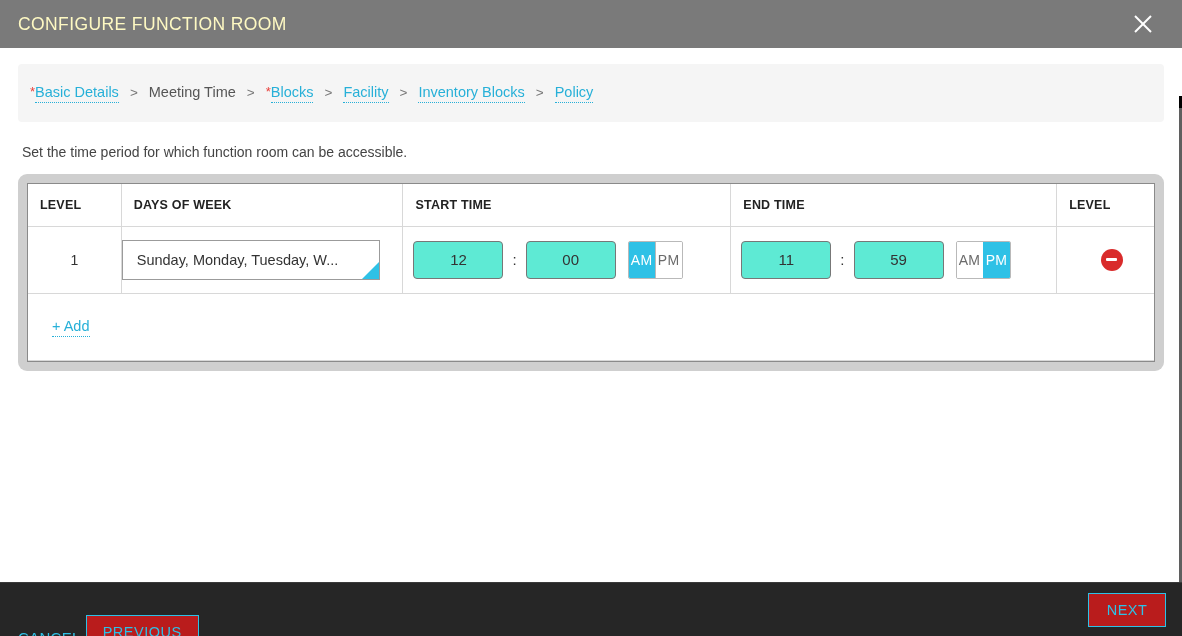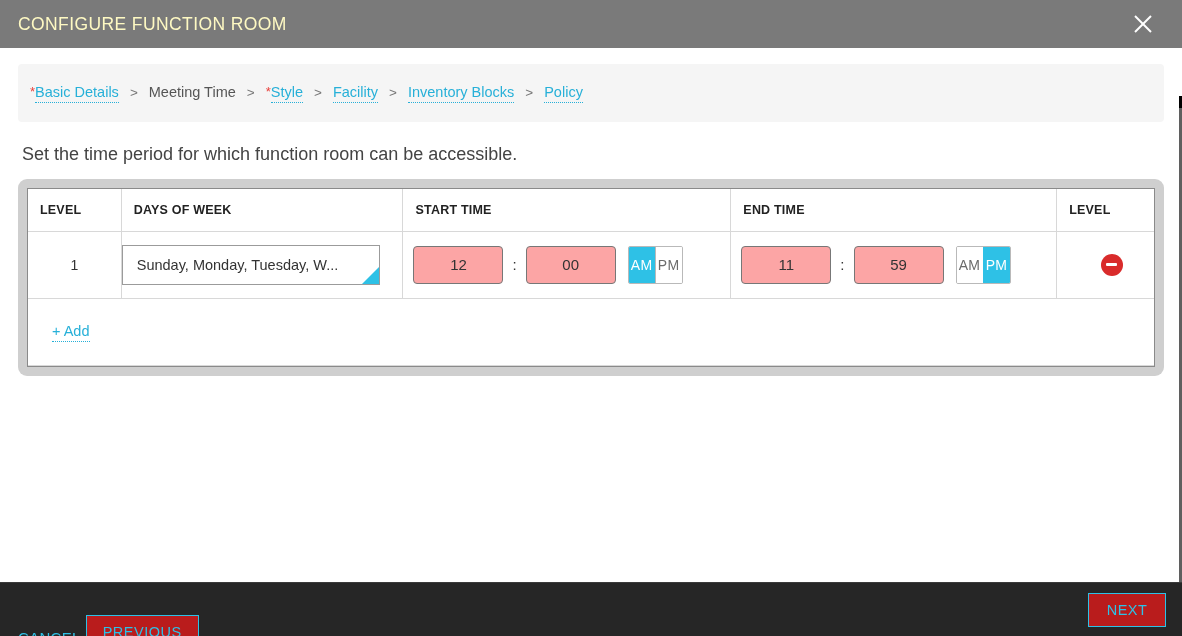--- a/index.html
+++ b/index.html
@@ -105,21 +105,21 @@
   }
   .crumb-sep {
     color: #777777;
     font-size: 13.5px;
     margin: 0 11px;
     padding-bottom: 2px;
   }
 
   
   .description {
-    font-size: 18px;
+    font-size: 14px;
     color: #444444;
     margin: 22px 0 14px 4px;
   }
 
   
   .panel {
     background: #cfcfcf;
     padding: 9px;
     box-sizing: border-box;
     width: 1146px;
@@ -209,21 +209,21 @@
   .time-input {
     width: 90px;
     height: 38px;
     border: 1px solid #777777;
     border-radius: 4px;
     box-sizing: border-box;
     text-align: center;
     font-size: 15px;
     color: #333333;
     font-family: "Liberation Sans", sans-serif;
-    background: #fca5a5;
+    background: #5eead4;
     outline: none;
   }
   .colon {
     font-size: 15px;
     color: #333333;
     margin: 0 9px;
   }
   .ampm {
     display: flex;
     margin-left: 12px;
@@ -378,21 +378,21 @@
         </span>
         <span class="crumb-sep">&gt;</span>
 
         <span class="crumb">
           <span class="crumb-current">Meeting Time</span>
         </span>
         <span class="crumb-sep">&gt;</span>
 
         <span class="crumb">
           <span class="req-star">*</span>
-            <span class="crumb-link">Style</span>
+            <span class="crumb-link">Blocks</span>
         </span>
         <span class="crumb-sep">&gt;</span>
 
         <span class="crumb">
           <span class="crumb-link">Facility</span>
         </span>
         <span class="crumb-sep">&gt;</span>
 
         <span class="crumb">
           <span class="crumb-link">Inventory Blocks</span>

